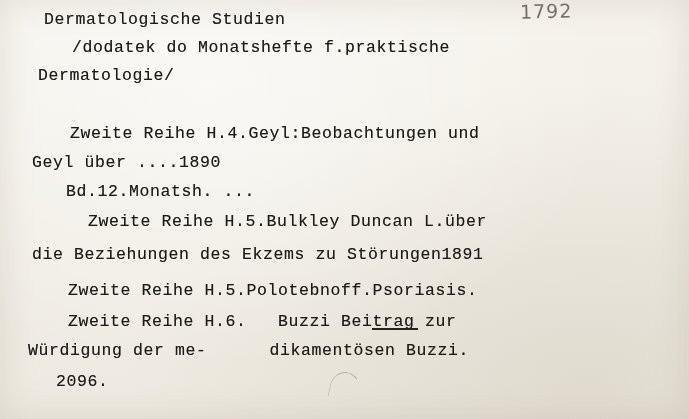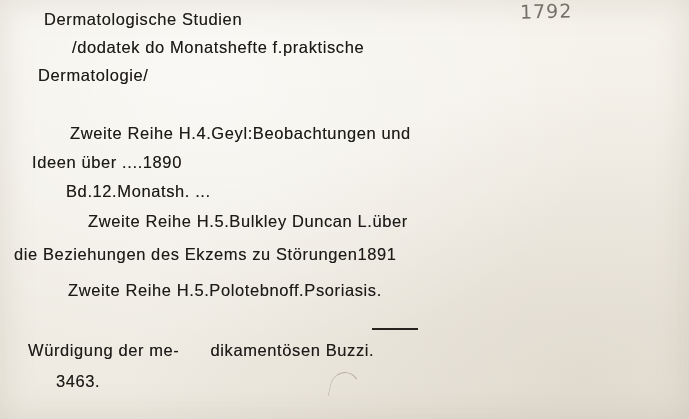--- a/index.html
+++ b/index.html
@@ -42,32 +42,32 @@
     top: 0;
     width: 689px;
     height: 419px;
     color: #1d1b18;
     font-size: 16.5px;
     letter-spacing: 0.6px;
   }
   .line {
     position: absolute;
     white-space: pre;
-    font-family: Liberation Sans, sans-serif;
+    font-family: Liberation Mono, monospace;
     text-shadow: 0 0 0.6px rgba(40,36,30,0.55);
   }
   .l1  { left: 44px;  top: 10px; }
   .l2  { left: 72px;  top: 38px; }
   .l3  { left: 38px;  top: 66px; }
   .l4  { left: 66px;  top: 95px; }
   .l5  { left: 70px;  top: 124px; }
   .l6  { left: 32px;  top: 153px; }
   .l7  { left: 66px;  top: 182px; }
   .l8  { left: 88px;  top: 212px; }
-  .l9  { left: 14px;  top: 245px; }
+  .l9  { left: 32px;  top: 245px; }
   .l10 { left: 68px;  top: 281px; }
   .l11 { left: 68px;  top: 312px; }
   .l12 { left: 28px;  top: 341px; }
   .l13 { left: 56px;  top: 372px; }
 
   .pencil-number {
     position: absolute;
     left: 520px;
     top: 0px;
     font-family: "DejaVu Sans", sans-serif;
@@ -104,27 +104,28 @@
 <body>
 
 <div class="card">
   <div class="paper-grain"></div>
 
   <div class="typed">
     <div class="line l1">Dermatologische Studien</div>
     <div class="line l2">/dodatek do Monatshefte f.praktische</div>
     <div class="line l3">Dermatologie/</div>
     <div class="line l5">Zweite Reihe H.4.Geyl:Beobachtungen und</div>
-    <div class="line l6">Ideen über ....1890</div>
+    <div class="line l6">Geyl über ....1890</div>
     <div class="line l7">Bd.12.Monatsh. ...</div>
     <div class="line l8">Zweite Reihe H.5.Bulkley Duncan L.über</div>
     <div class="line l9">die Beziehungen des Ekzems zu Störungen1891</div>
     <div class="line l10">Zweite Reihe H.5.Polotebnoff.Psoriasis.</div>
+    <div class="line l11">Zweite Reihe H.6.   Buzzi Beitrag zur</div>
     <div class="line l12">Würdigung der me-      dikamentösen Buzzi.</div>
-    <div class="line l13">3463.</div>
+    <div class="line l13">2096.</div>
   </div>
 
   <div class="strike s1"></div>
 
   <div class="pencil-number">1792</div>
   <div class="pencil-arc"></div>
 
   <div class="edge-shadow"></div>
 </div>
 

